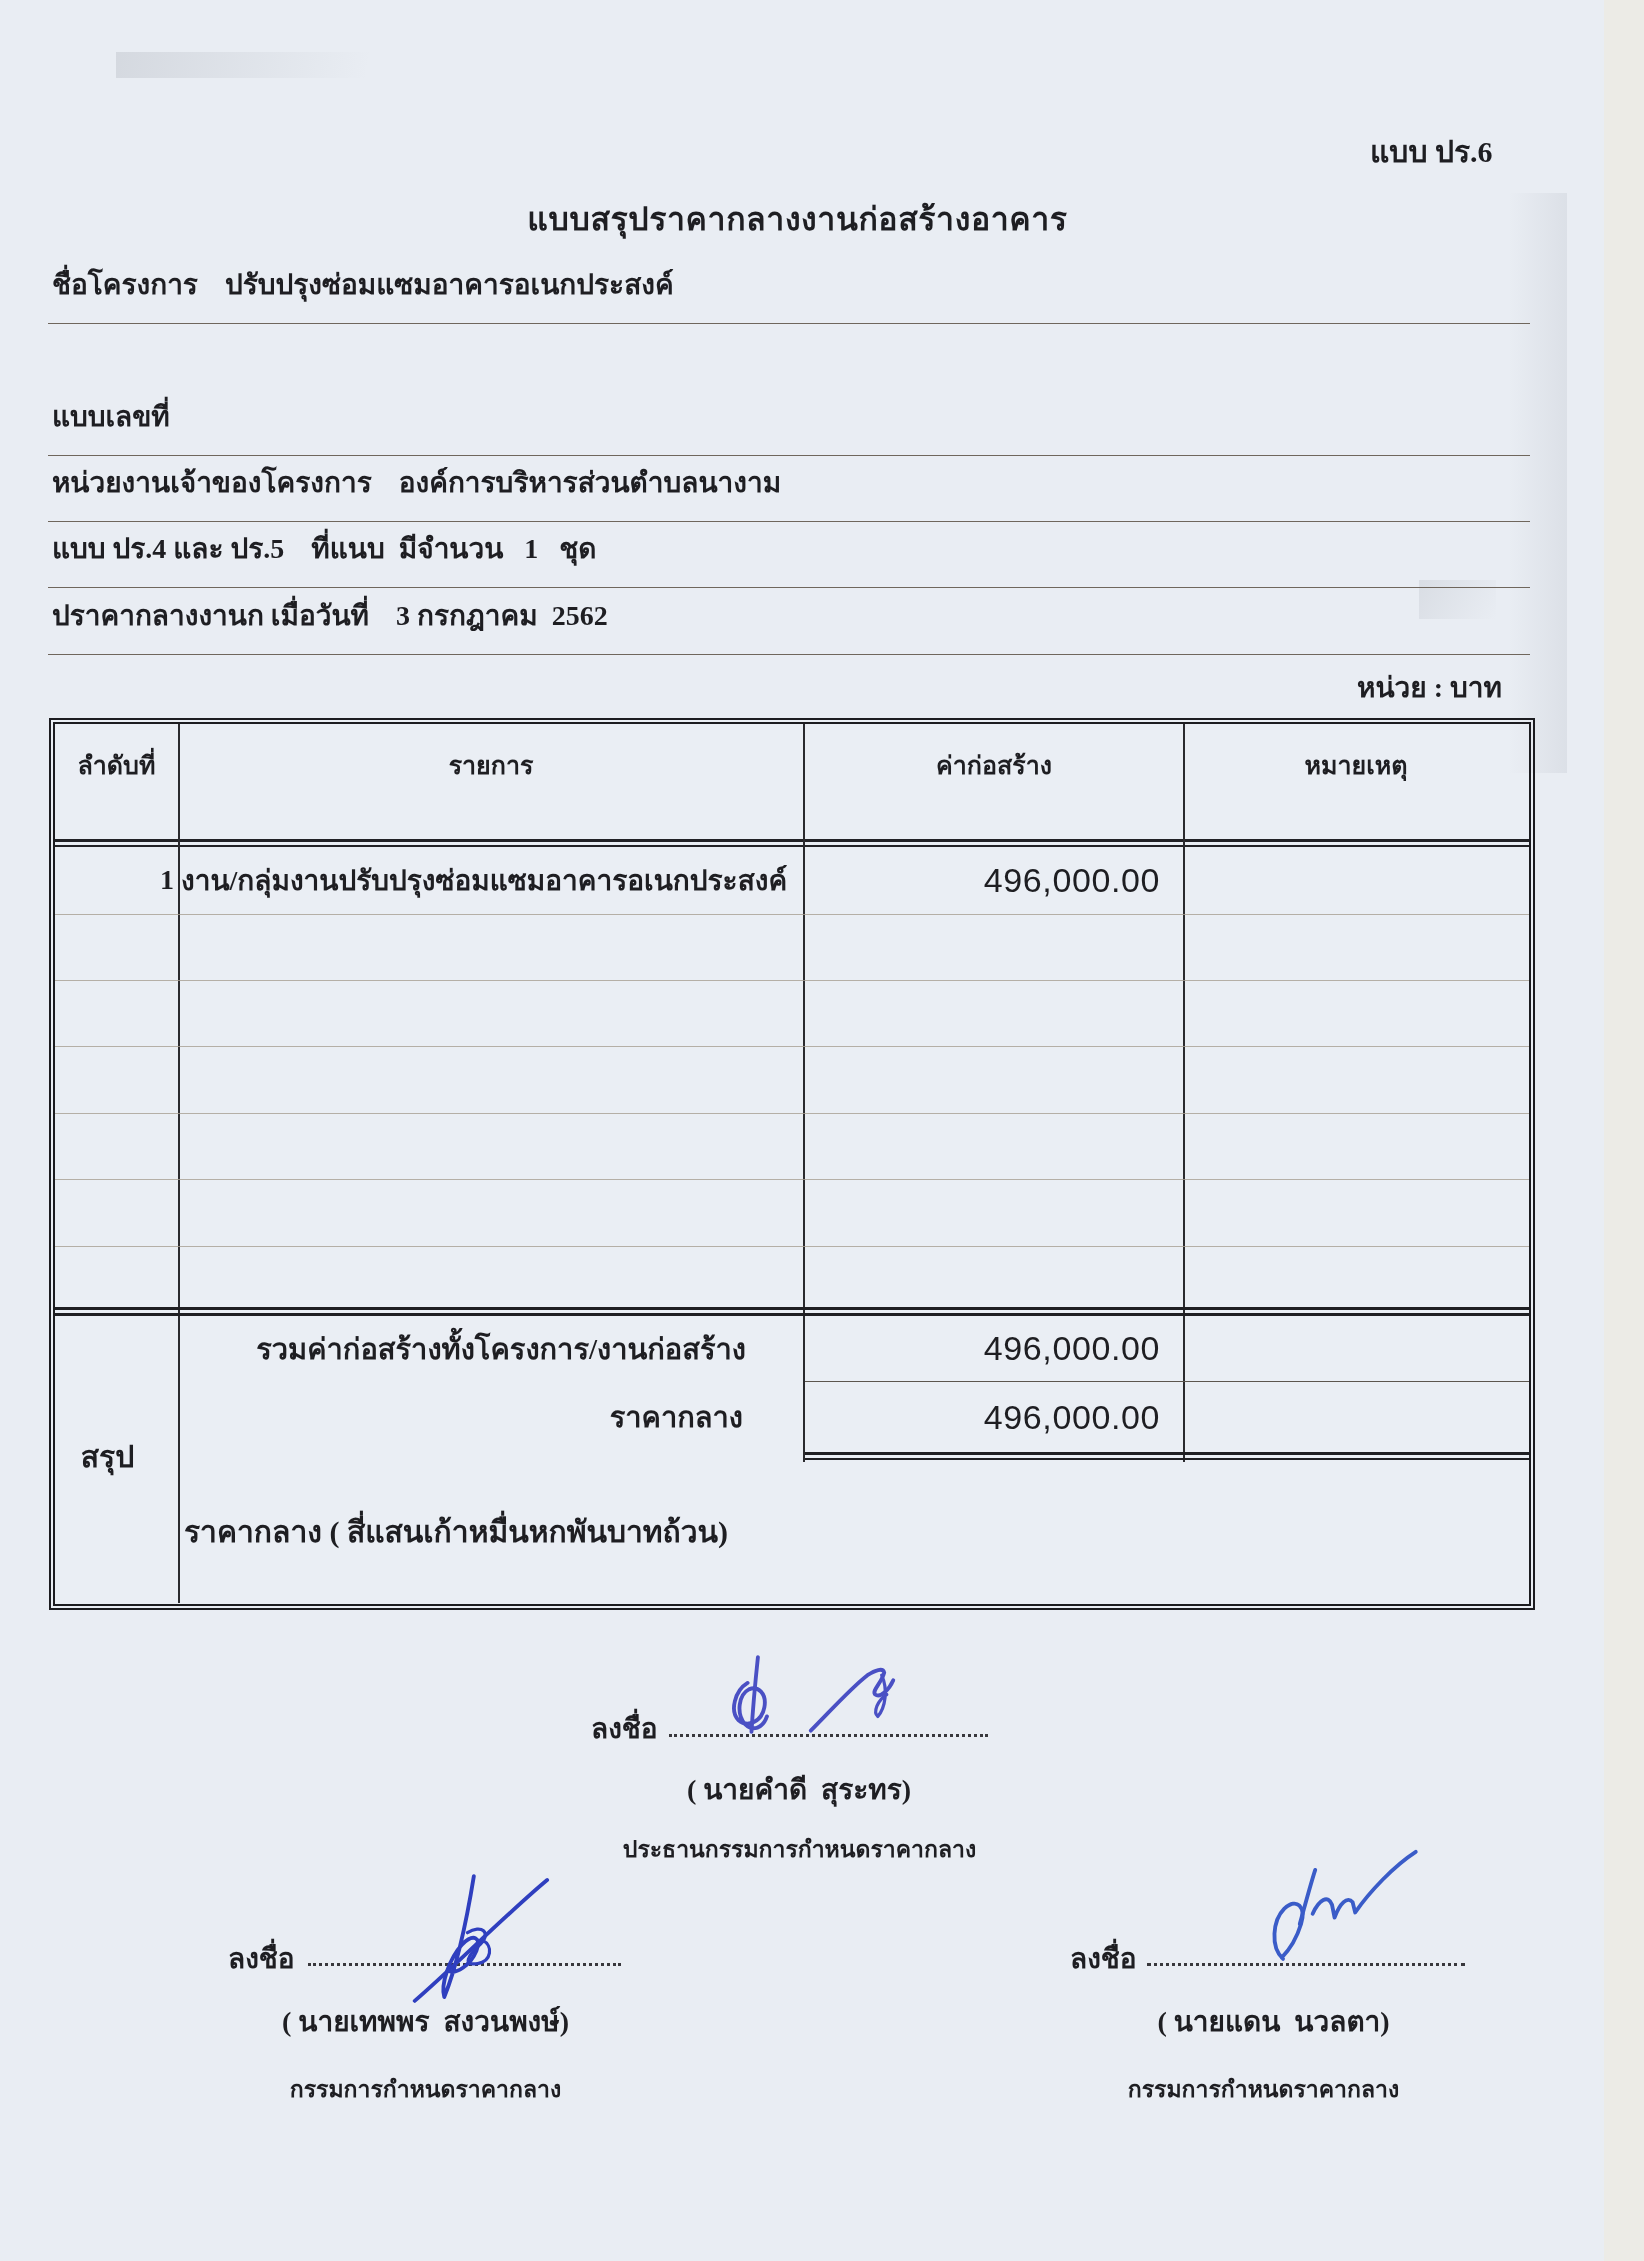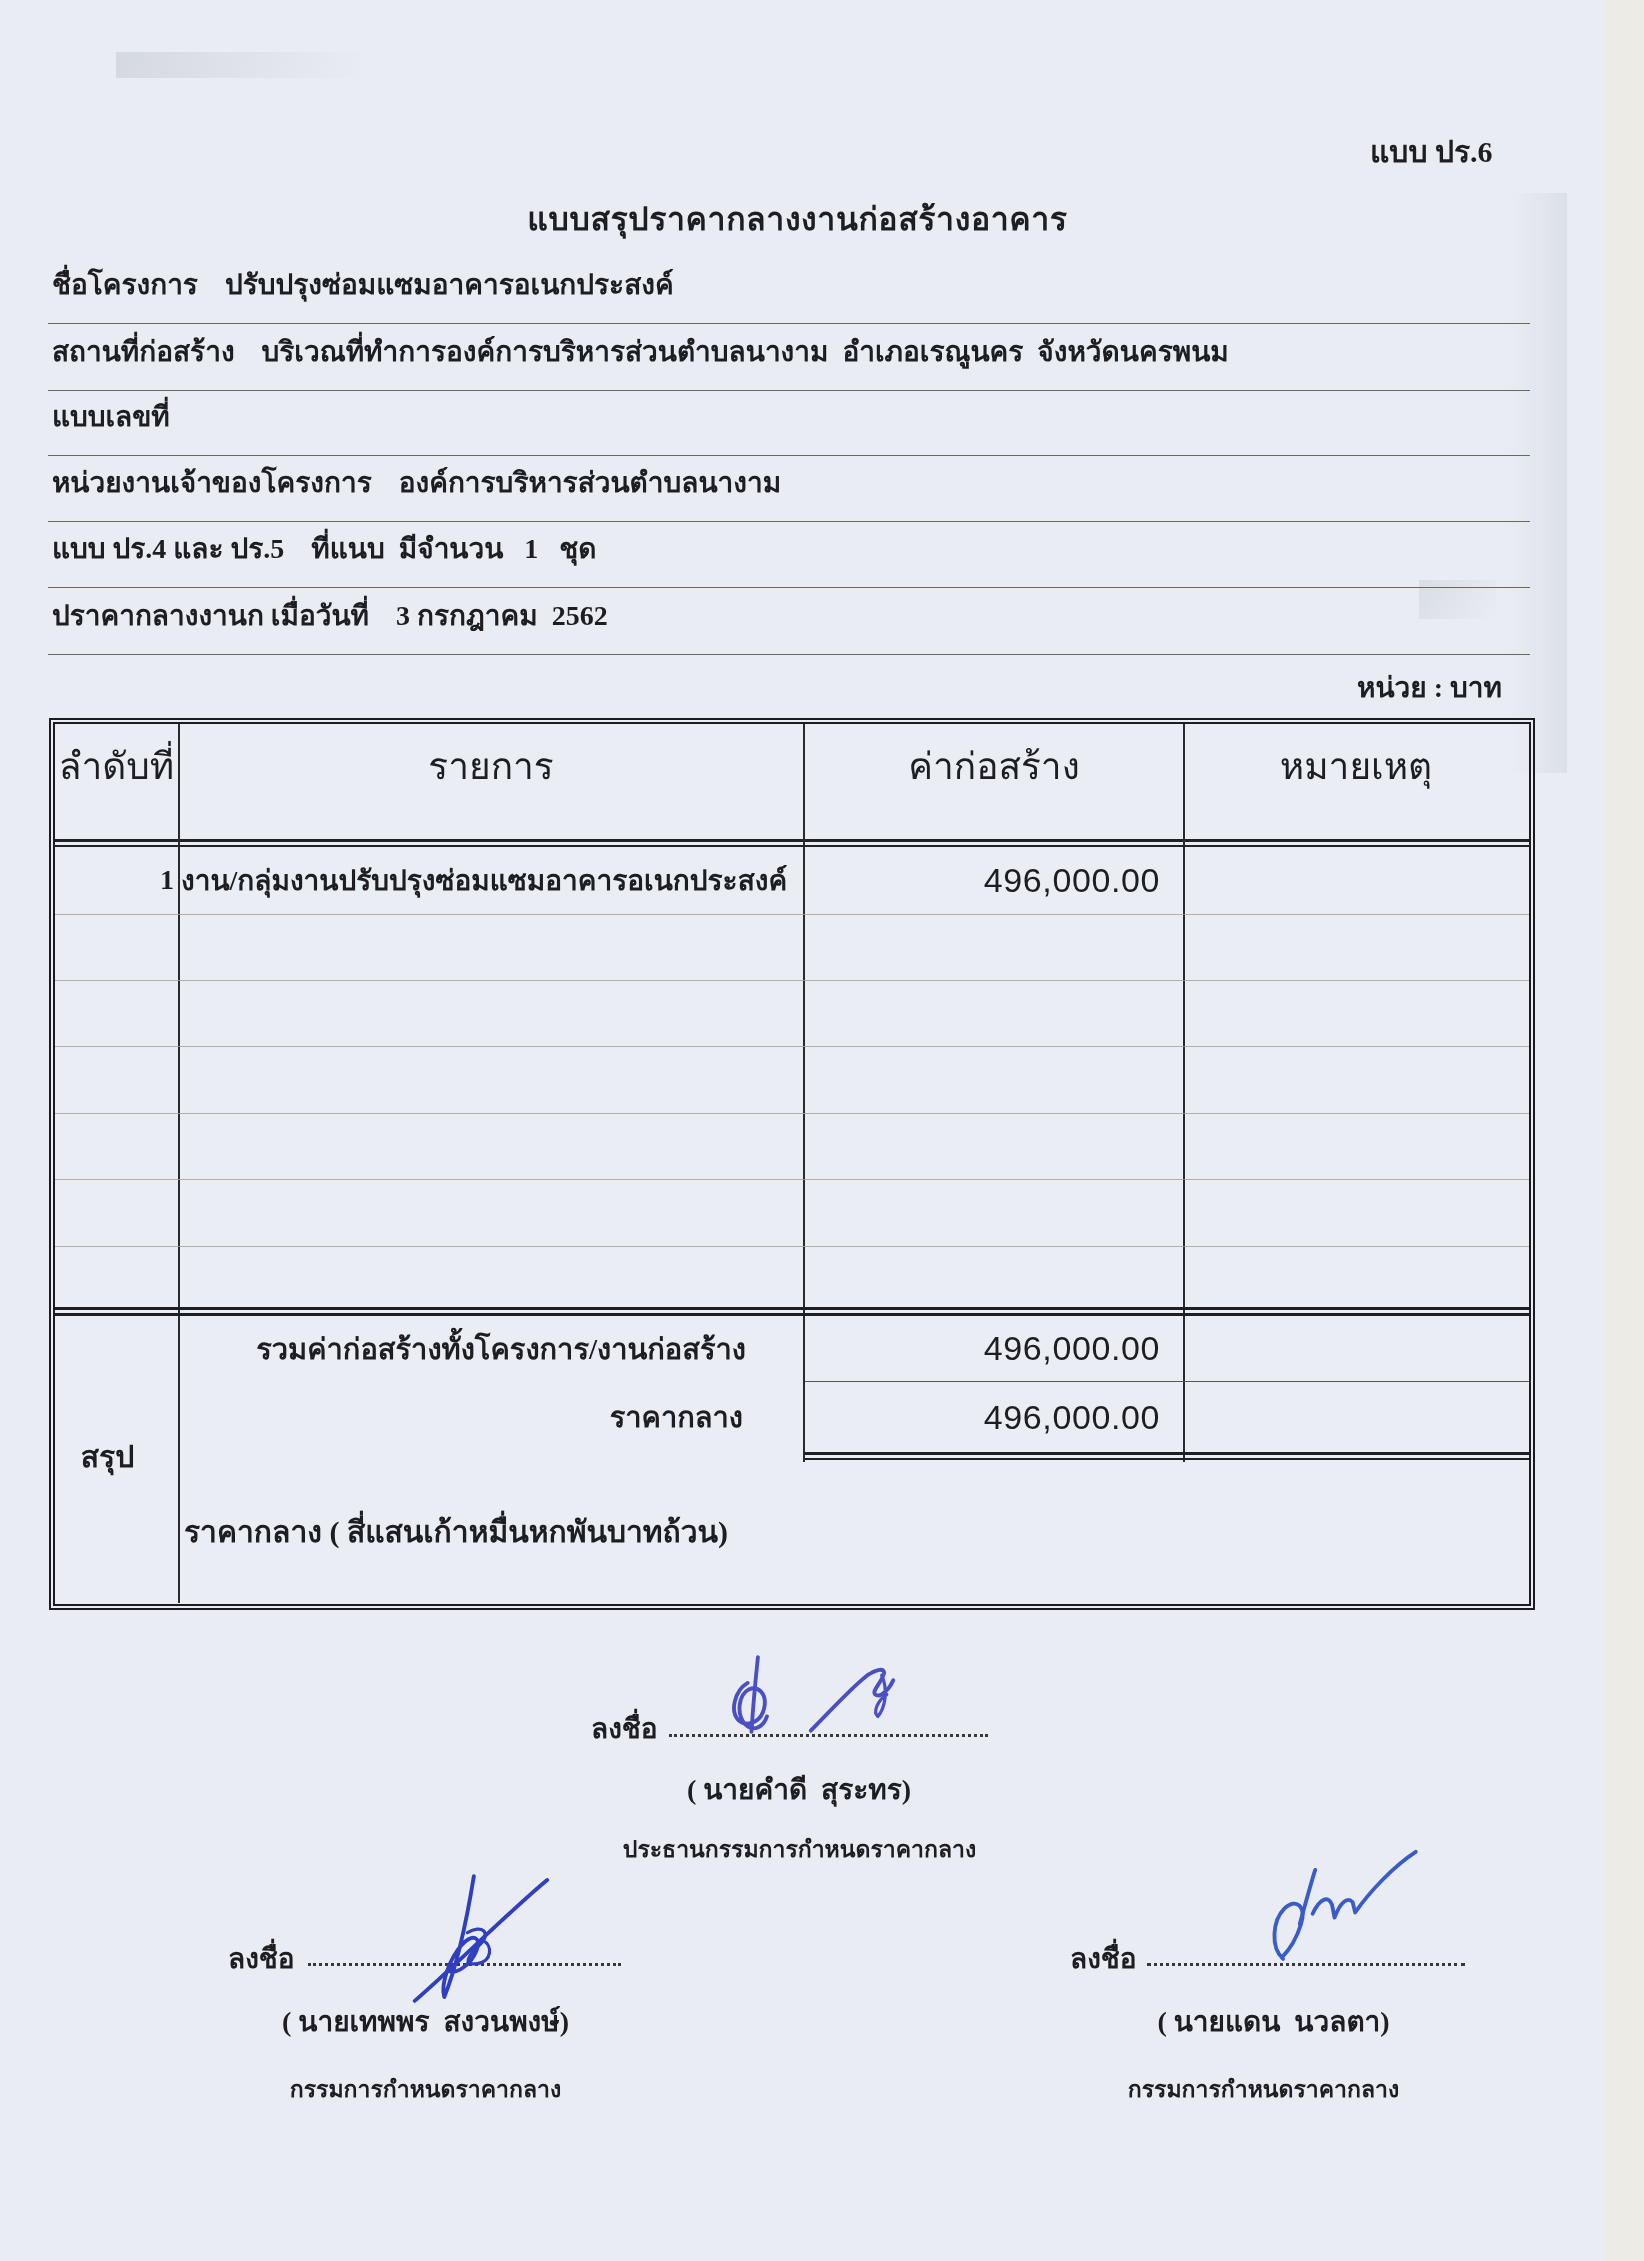--- a/index.html
+++ b/index.html
@@ -42,21 +42,21 @@
 
   
   .tbl{position:absolute;left:49px;top:718px;width:1486px;height:892px;
     border:6.4px double #1c1c20;box-sizing:border-box;background:rgba(255,255,255,0.08);}
   .tbl *{position:absolute;box-sizing:border-box;}
   .vline{width:1.9px;background:#2a2a2e;top:0;}
   .v1{left:123px;height:879px;}
   .v2{left:748px;height:738px;}
   .v3{left:1128px;height:738px;}
   .hcell{top:0;height:82px;display:flex;align-items:center;justify-content:center;
-    font-size:37px;font-weight:normal;}
+    font-size:25px;font-weight:bold;}
   .hc1{left:0;width:123px;}
   .hc2{left:124px;width:624px;}
   .hc3{left:750px;width:378px;}
   .hc4{left:1130px;width:342px;}
   .hsep{left:0;right:0;top:115px;height:8.4px;
     border-top:3.2px solid #222226;border-bottom:2.6px solid #222226;}
   .faint{left:0;right:0;height:1.3px;background:#a89f92;opacity:.8;}
   .fl1{top:190px;} .fl2{top:256px;} .fl3{top:322px;}
   .fl4{top:389px;} .fl5{top:455px;} .fl6{top:522px;}
   .bodysep{left:0;right:0;top:583px;height:9px;
@@ -98,24 +98,20 @@
   <div class="shade crease-top"></div>
   <div class="shade crease-right"></div>
   <div class="shade crease-mid"></div>
 
   <div class="t form-code">แบบ ปร.6</div>
   <div class="t title">แบบสรุปราคากลางงานก่อสร้างอาคาร</div>
 
   <div class="field f1">
     <span class="lbl">ชื่อโครงการ</span>
     <span class="val">ปรับปรุงซ่อมแซมอาคารอเนกประสงค์</span>
-  </div>
-  <div class="field f2">
-    <span class="lbl">สถานที่ก่อสร้าง</span>
-    <span class="val">บริเวณที่ทำการองค์การบริหารส่วนตำบลนางาม  อำเภอเรณูนคร  จังหวัดนครพนม</span>
   </div>
   <div class="field f3">
     <span class="lbl">แบบเลขที่</span>
     <span class="val"></span>
   </div>
   <div class="field f4">
     <span class="lbl">หน่วยงานเจ้าของโครงการ</span>
     <span class="val">องค์การบริหารส่วนตำบลนางาม</span>
   </div>
   <div class="field f5">

